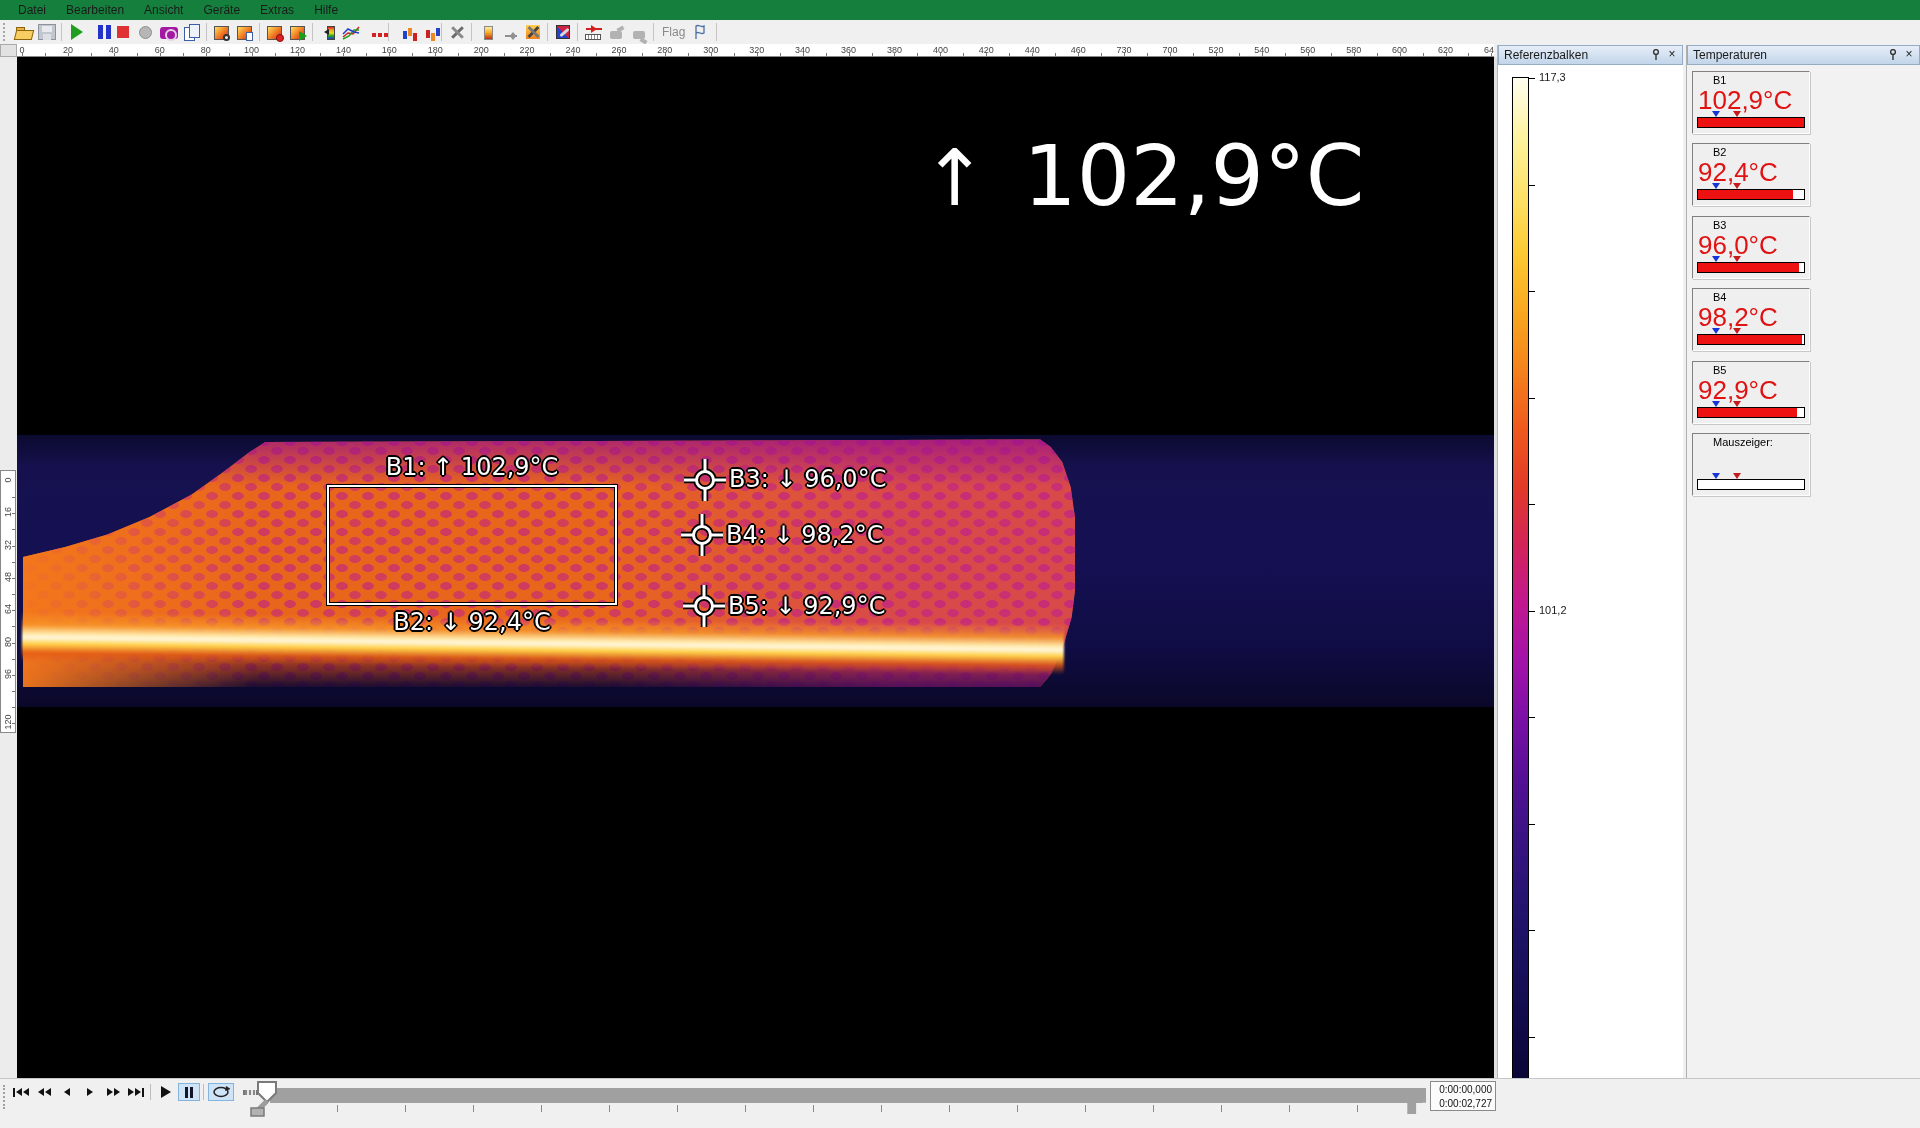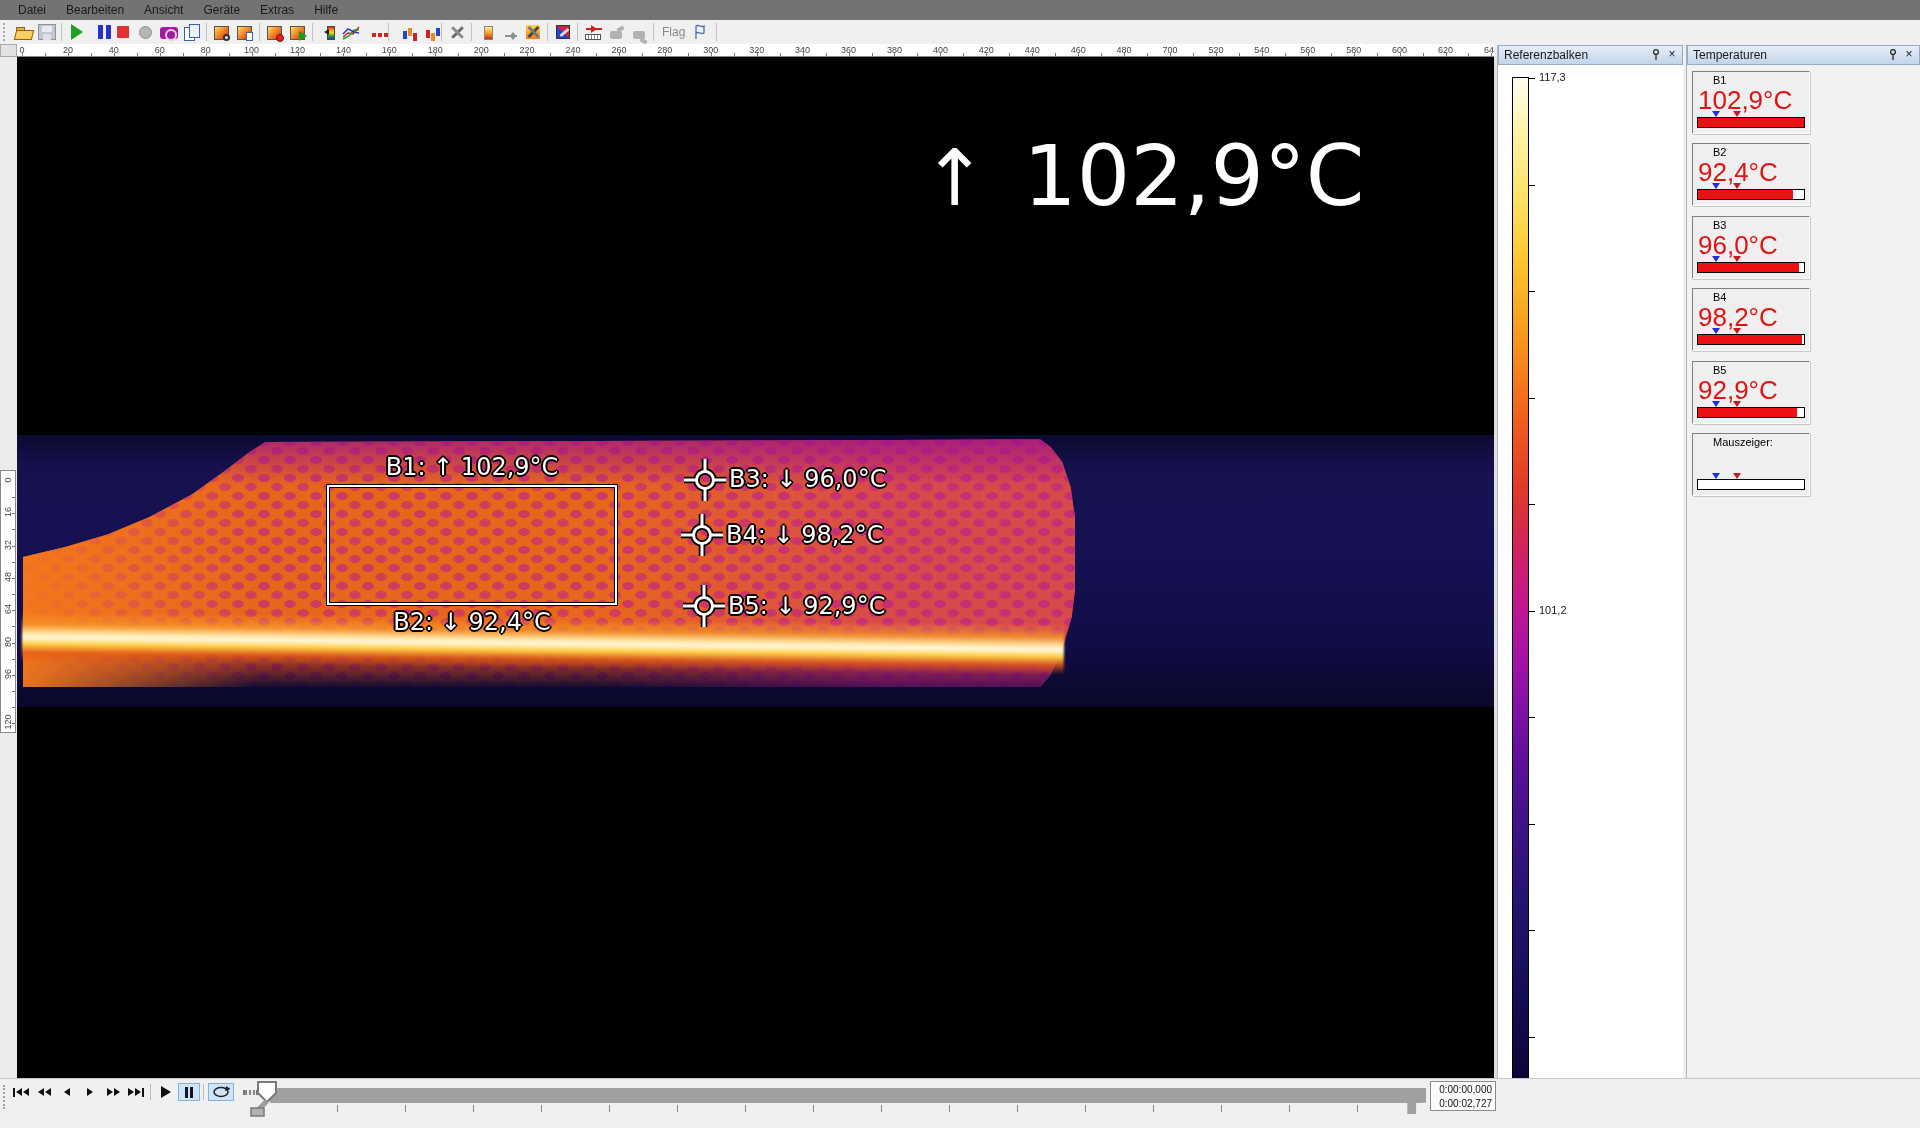--- a/index.html
+++ b/index.html
@@ -1,21 +1,21 @@
 <!DOCTYPE html>
 <html><head>
 <meta charset="utf-8">
 <style>
   *{margin:0;padding:0;box-sizing:border-box;}
   html,body{width:1920px;height:1128px;overflow:hidden;background:#f0f0f0;
     font-family:"Liberation Sans",sans-serif;font-size:12px;color:#1a1a1a;}
   .app{position:relative;width:1920px;height:1128px;background:#f0f0f0;}
 
   
-  .menubar{position:absolute;left:0;top:0;width:1920px;height:20px;display:flex;align-items:center;padding-left:8px;background:#737373;}
+  .menubar{position:absolute;left:0;top:0;width:1920px;height:20px;display:flex;align-items:center;padding-left:8px;background:#15803d;}
   .menu-item{padding:2px 10px;cursor:default;}
 
   
   .toolbar{position:absolute;left:0;top:20px;width:1920px;height:24px;display:flex;align-items:center;background:#f0f0f0;}
   .tb-grip{width:6px;height:18px;margin:0 3px;border-left:2px dotted #a8a8a8;}
   .tb-sep{width:1px;height:18px;background:#c4c4c4;margin:0 3px;}
   .tbtn{width:23px;height:21px;display:flex;align-items:center;justify-content:center;border:1px solid transparent;border-radius:2px;}
   .ic{display:block;width:18px;height:16px;position:relative;}
   .ic-open::before{content:"";position:absolute;left:1px;top:3px;width:7px;height:4px;background:#e8b23c;border:1px solid #8c6410;border-bottom:none;}
   .ic-open::after{content:"";position:absolute;left:0;top:6px;width:16px;height:8px;background:#f8ce62;border:1px solid #8c6410;transform:skewX(-14deg);}
@@ -336,21 +336,21 @@
       <i class="hr-tick" style="left: 969.32px;"></i>
       <span class="hr-label" style="left: 969.32px;">420</span>
       <i class="hr-tick" style="left: 992.28px;"></i>
       <i class="hr-tick" style="left: 1015.24px;"></i>
       <span class="hr-label" style="left: 1015.24px;">440</span>
       <i class="hr-tick" style="left: 1038.2px;"></i>
       <i class="hr-tick" style="left: 1061.16px;"></i>
       <span class="hr-label" style="left: 1061.16px;">460</span>
       <i class="hr-tick" style="left: 1084.12px;"></i>
       <i class="hr-tick" style="left: 1107.08px;"></i>
-      <span class="hr-label" style="left: 1107.08px;">480</span>
+      <span class="hr-label" style="left: 1107.08px;">730</span>
       <i class="hr-tick" style="left: 1130.04px;"></i>
       <i class="hr-tick" style="left: 1153px;"></i>
       <span class="hr-label" style="left: 1153px;">700</span>
       <i class="hr-tick" style="left: 1175.96px;"></i>
       <i class="hr-tick" style="left: 1198.92px;"></i>
       <span class="hr-label" style="left: 1198.92px;">520</span>
       <i class="hr-tick" style="left: 1221.88px;"></i>
       <i class="hr-tick" style="left: 1244.84px;"></i>
       <span class="hr-label" style="left: 1244.84px;">540</span>
       <i class="hr-tick" style="left: 1267.8px;"></i>

